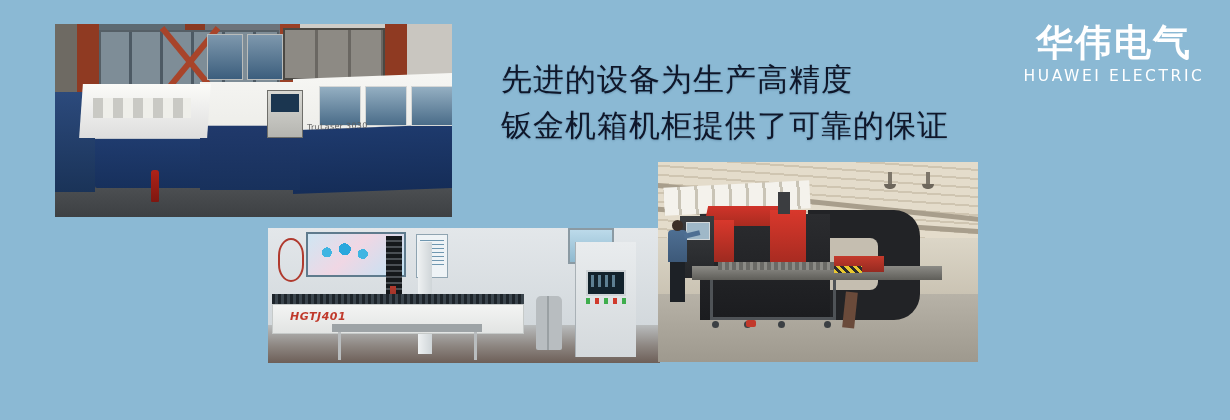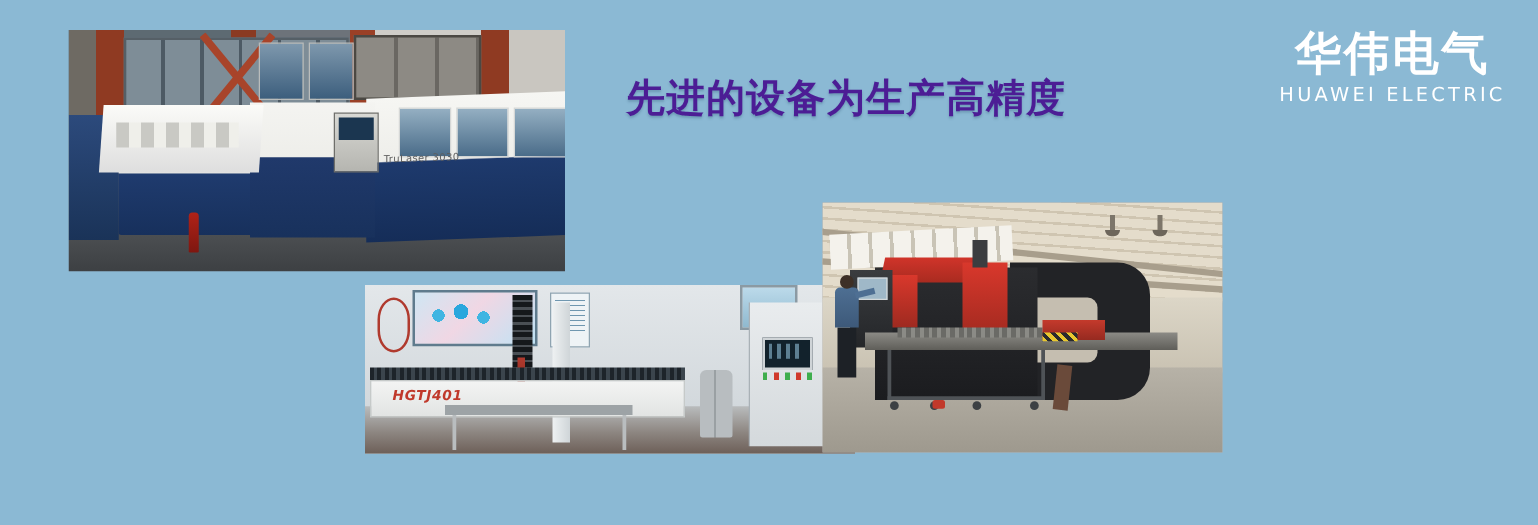--- a/index.html
+++ b/index.html
@@ -14,23 +14,23 @@
     overflow: hidden;
     background: #8bb9d4;
     font-family: "DejaVu Sans", "Liberation Sans", sans-serif;
   }
 
   
   .headline {
     position: absolute;
     left: 501px;
     top: 56px;
-    color: #4c1d95;
+    color: #0f172a;
     font-size: 31px;
-    font-weight: bold;
+    font-weight: normal;
     line-height: 46px;
     letter-spacing: 1px;
     text-shadow: 0 1px 2px rgba(40,80,110,0.30);
     white-space: nowrap;
   }
   .headline .l2 { display: block; }
 
   .subline {
     position: absolute;
     left: 700px;
@@ -165,21 +165,21 @@
     position:absolute; left:96px; top:146px; width:8px; height:32px;
     background: linear-gradient(180deg,#b02218 0%,#7e1710 100%);
     border-radius:3px 3px 1px 1px;
   }
   #photo1 .cab-left {
     position:absolute; left:0px; top:68px; width:40px; height:100px;
     background: linear-gradient(180deg,#2c4a7c 0%,#1a3358 100%);
   }
 
   
-  #photo2 { left:268px; top:228px; width:392px; height:135px; background:#c9cfd3;margin-left:24px; }
+  #photo2 { left:268px; top:228px; width:392px; height:135px; background:#c9cfd3; }
   #photo2 .wall {
     position:absolute; left:0; top:0; width:100%; height:74%;
     background: linear-gradient(180deg,#e3e7ea 0%, #d2d8dc 100%);
   }
   #photo2 .floor {
     position:absolute; left:0; bottom:0; width:100%; height:28%;
     background: linear-gradient(180deg,#b9bcbd 0%, #8d8681 55%, #6d5f58 100%);
   }
   #photo2 .poster {
     position:absolute; left:38px; top:4px; width:100px; height:45px;
@@ -471,20 +471,21 @@
     <div class="caster c1"></div>
     <div class="caster c2"></div>
     <div class="caster c3"></div>
     <div class="caster c4"></div>
     <div class="jack"></div>
     <div class="hydrant"></div>
   </div>
 
   <div class="headline">
     <span>先进的设备为生产高精度</span>
+    <span class="l2">钣金机箱机柜提供了可靠的保证</span>
   </div>
 
 
   <div class="logo">
     <div class="logo-cn">华伟电气</div>
     <div class="logo-en">HUAWEI ELECTRIC</div>
   </div>
 
 </div>
 

